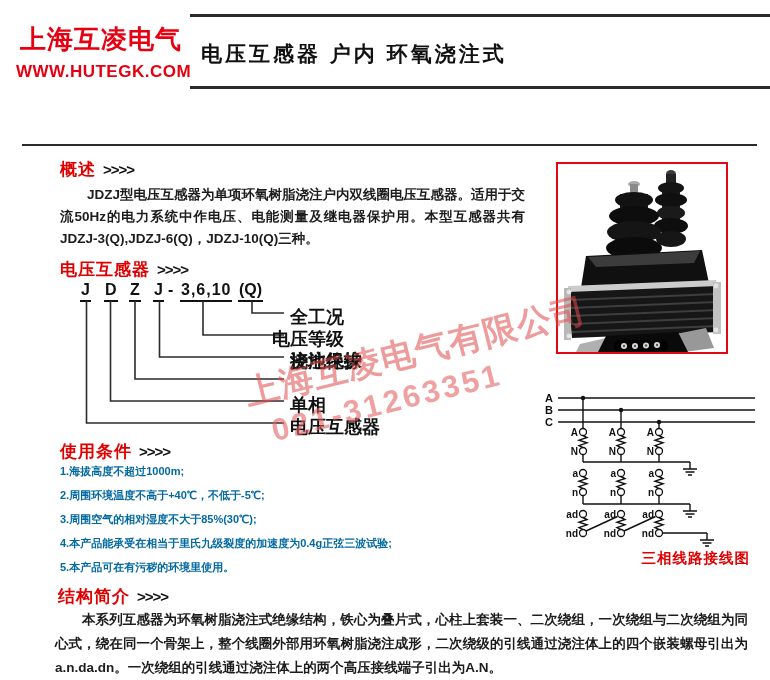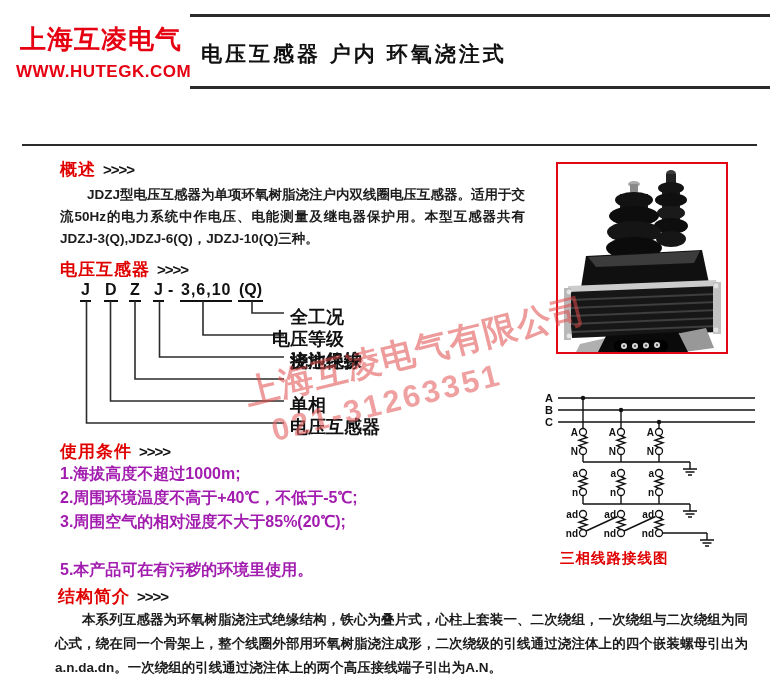--- a/index.html
+++ b/index.html
@@ -17,25 +17,25 @@
   .rule-full{left:22px;top:144px;width:735px;height:2px;}
   
   .sec-head{font-size:17px;font-weight:bold;color:#e00000;letter-spacing:1px;}
   .sec-head .arrows{color:#111;margin-left:7px;letter-spacing:-1px;font-size:15px;}
   .body-text{font-size:13.5px;line-height:22px;font-weight:600;color:#1c1c1c;text-indent:2em;text-align:justify;}
   
   .code-ch{position:absolute;top:281px;font-size:16px;font-weight:bold;color:#111;}
   .code-ch.u{border-bottom:2px solid #111;padding:0 1px 1px 1px;}
   .model-label{position:absolute;font-size:18px;font-weight:bold;color:#111;white-space:nowrap;}
   
-  .cond-item{position:absolute;left:60px;font-size:16px;font-weight:600;color:#a21caf;white-space:nowrap;}
+  .cond-item{position:absolute;left:60px;font-size:11px;font-weight:600;color:#0369a1;white-space:nowrap;}
   
   .photo-frame{left:556px;top:162px;width:172px;height:192px;border:2px solid #e30613;box-sizing:border-box;background:#fff;}
   
-  .diagram-caption{left:560px;top:549px;width:190px;text-align:left;font-size:14.5px;font-weight:bold;color:#e00000;letter-spacing:1px;}
+  .diagram-caption{left:560px;top:549px;width:190px;text-align:right;font-size:14.5px;font-weight:bold;color:#e00000;letter-spacing:1px;}
   
   .wm{position:absolute;white-space:nowrap;font-weight:bold;pointer-events:none;z-index:30;
       transform-origin:0 0;transform:rotate(-14deg);}
   .wm1{left:240px;top:372px;font-size:34px;color:rgba(224,72,72,0.55);letter-spacing:1px;}
   .wm2{left:268px;top:414px;font-size:31px;color:rgba(228,96,96,0.6);letter-spacing:3px;}
   svg text{font-family:"Liberation Sans",sans-serif;}
 </style>
 </head>
 <body>
 
@@ -79,21 +79,22 @@
   <span class="model-label" style="left:290px;top:349px;">接地保护</span>
   <span class="model-label" style="left:290px;top:349px;">浇注绝缘</span>
   <span class="model-label" style="left:290px;top:393px;">单相</span>
   <span class="model-label" style="left:290px;top:415px;">电压互感器</span>
 
   <div class="abs sec-head" style="left:60px;top:440px;">
     <span>使用条件</span><span class="arrows">&gt;&gt;&gt;&gt;</span>
   </div>
   <div class="cond-item" style="top:464px;">1.海拔高度不超过1000m;</div>
   <div class="cond-item" style="top:488px;">2.周围环境温度不高于+40℃，不低于-5℃;</div>
-  <div class="cond-item" style="top:512px;">3.周围空气的相对湿度不大于85%(20℃);</div>
+  <div class="cond-item" style="top:512px;">3.周围空气的相对湿度不大于85%(30℃);</div>
+  <div class="cond-item" style="top:536px;">4.本产品能承受在相当于里氏九级裂度的加速度为0.4g正弦三波试验;</div>
   <div class="cond-item" style="top:560px;">5.本产品可在有污秽的环境里使用。</div>
 
   <div class="abs body-text" style="left:55px;top:608px;width:693px;line-height:24px;">本系列互感器为环氧树脂浇注式绝缘结构，铁心为叠片式，心柱上套装一、二次绕组，一次绕组与二次绕组为同心式，绕在同一个骨架上，整个线圈外部用环氧树脂浇注成形，二次绕级的引线通过浇注体上的四个嵌装螺母引出为a.n.da.dn。一次绕组的引线通过浇注体上的两个高压接线端子引出为A.N。</div>
   <div class="abs sec-head" style="left:58px;top:585px;">
     <span>结构简介</span><span class="arrows">&gt;&gt;&gt;&gt;</span>
   </div>
 
   <div class="abs photo-frame">
     <svg width="168" height="188" viewBox="0 0 168 188">
 

